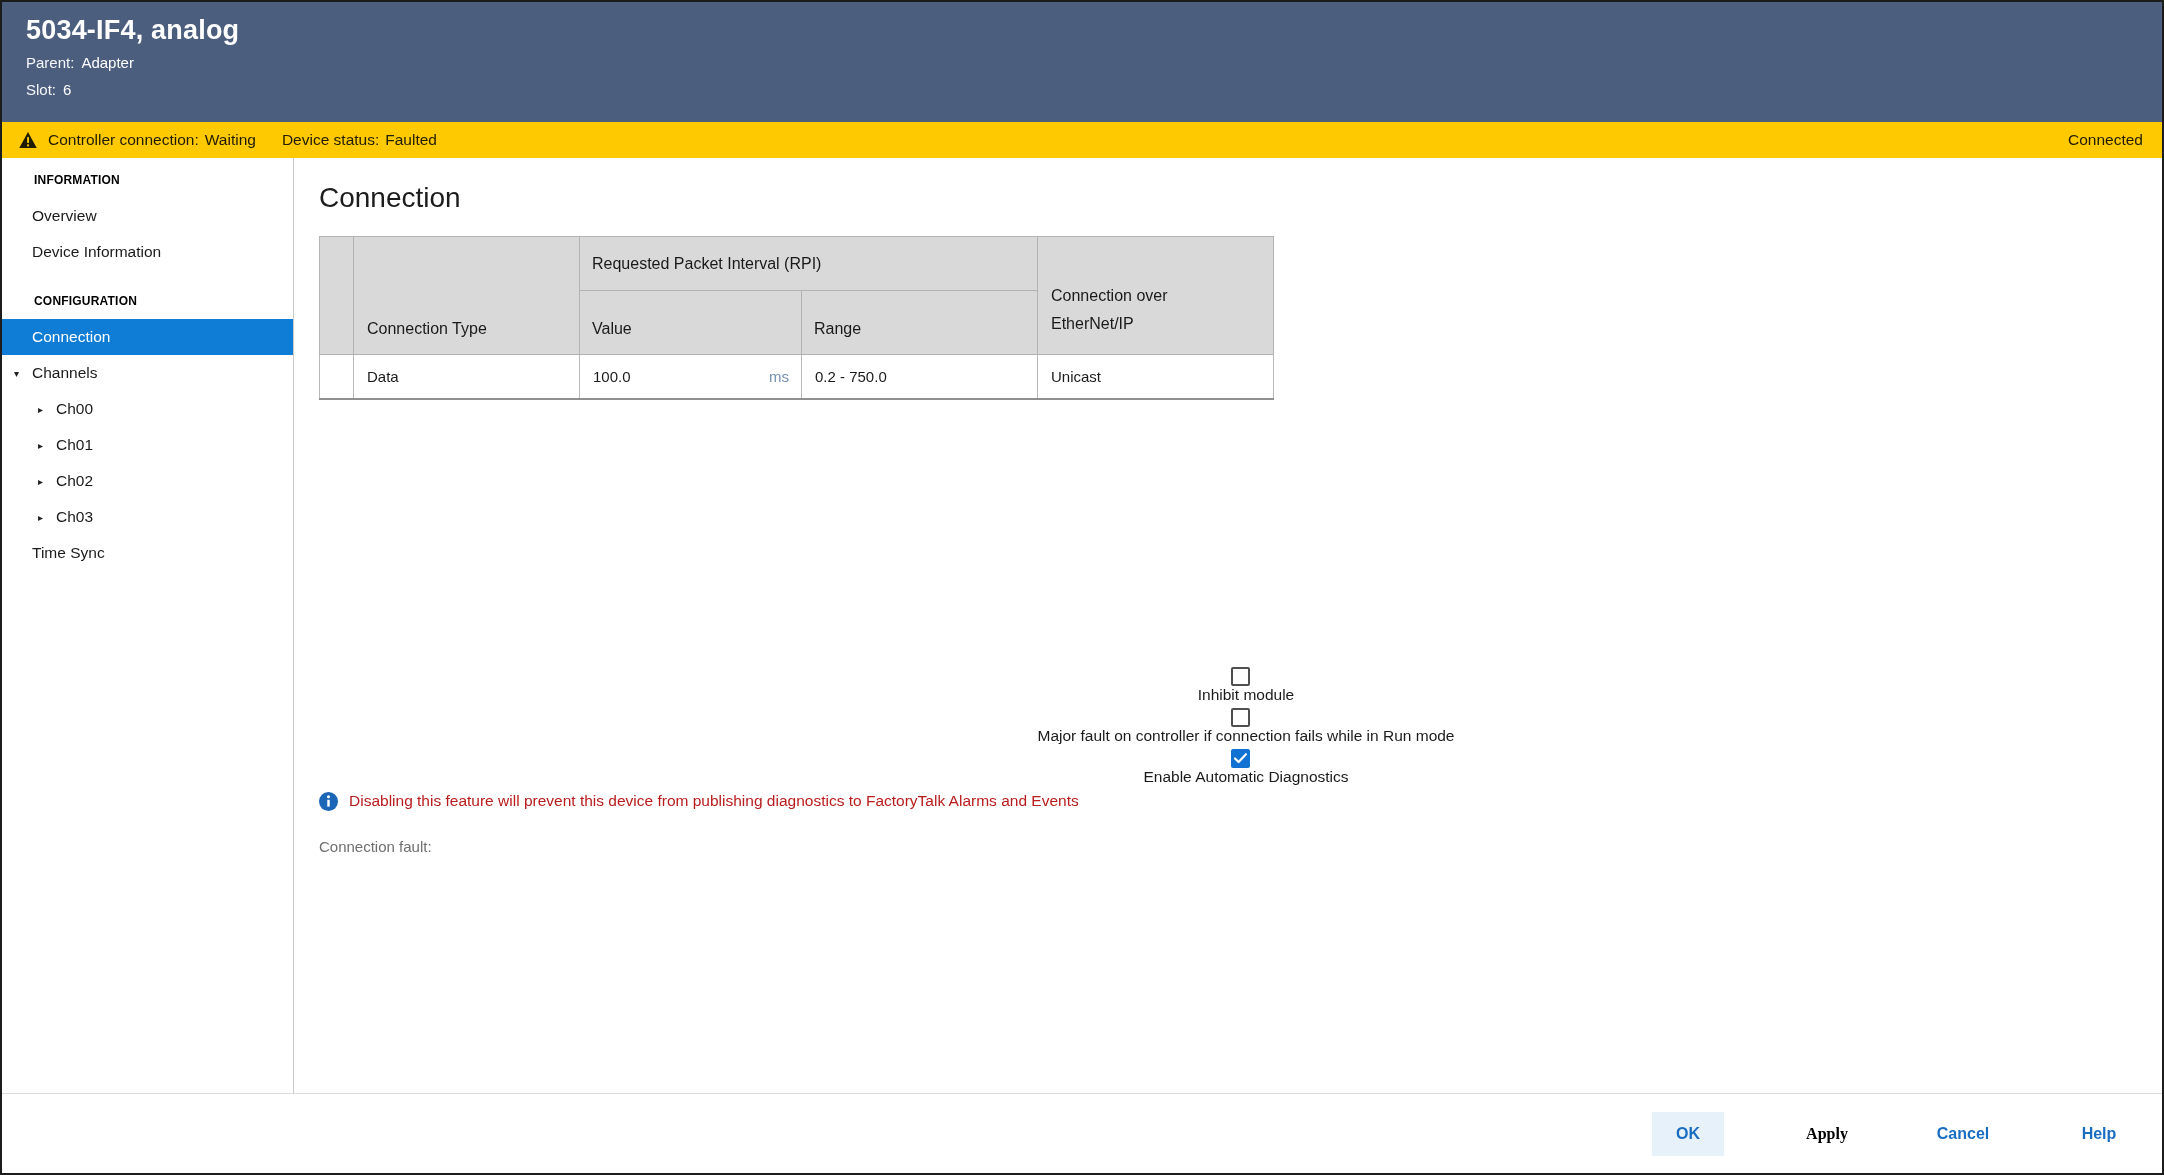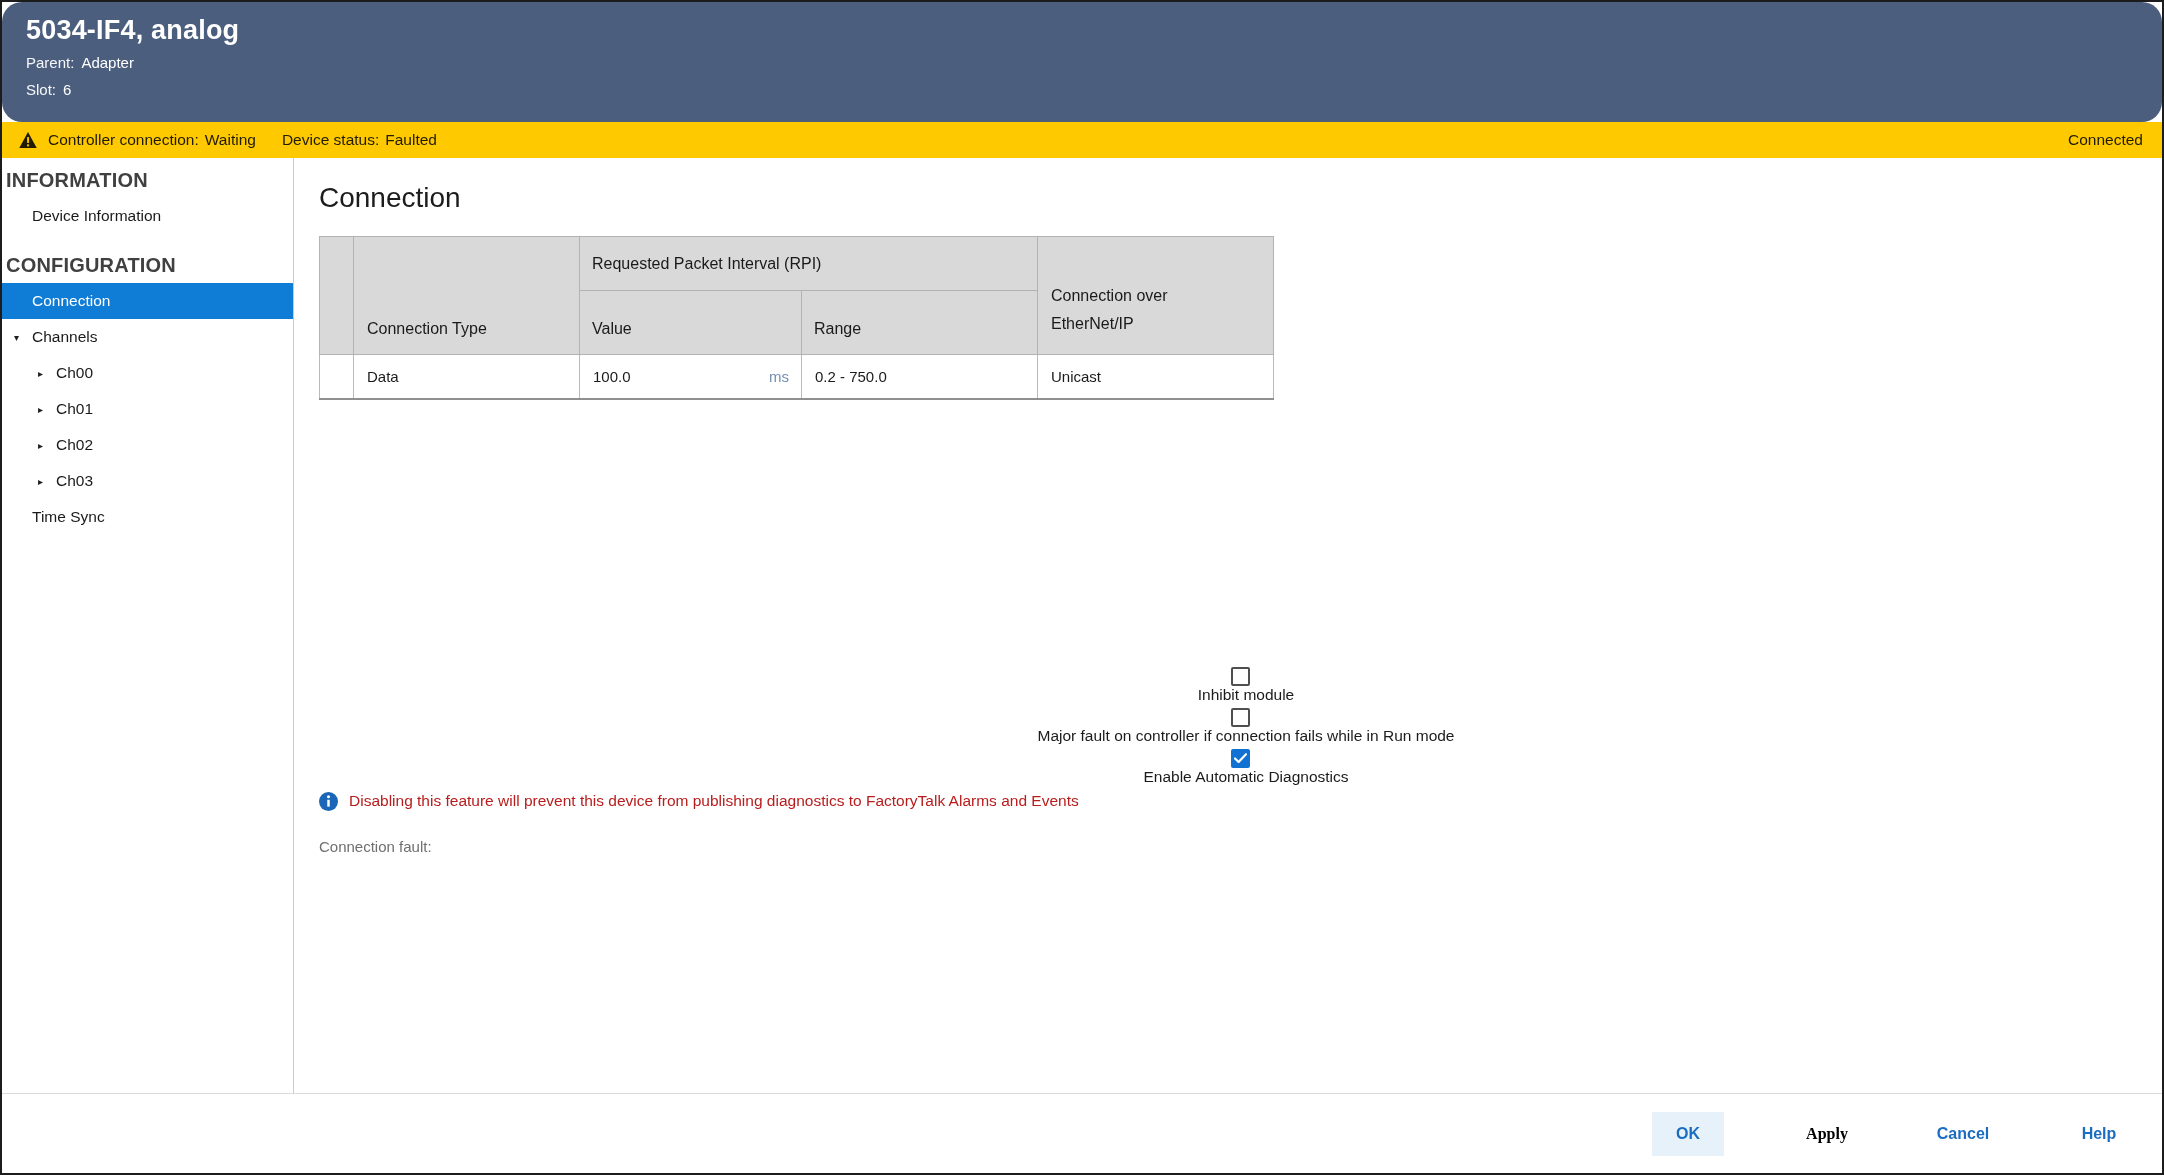--- a/index.html
+++ b/index.html
@@ -2,43 +2,43 @@
 <html><head>
 <meta charset="utf-8">
 <style>
   * { margin:0; padding:0; box-sizing:border-box; }
   html,body { width:2164px; height:1175px; overflow:hidden; background:#ffffff;
               font-family:"Liberation Sans", sans-serif; }
   .window { width:2164px; height:1175px; border:2px solid #1c1c1c;
             display:flex; flex-direction:column; background:#ffffff; }
 
   
-  .hdr { height:120px; background:#4C5E7E; color:#ffffff; padding:13px 0 0 24px; flex:0 0 auto;border-radius:20px; }
+  .hdr { height:120px; background:#4C5E7E; color:#ffffff; padding:13px 0 0 24px; flex:0 0 auto; }
   .hdr-title { font-size:27px; font-weight:700; letter-spacing:0.2px; }
   .hdr-meta  { font-size:15px; margin-top:7px; line-height:20px; }
   .hdr-meta .lbl { opacity:0.95; }
   .hdr-meta .val { margin-left:7px; }
 
   
   .alert { height:36px; background:#FFC900; display:flex; align-items:center;
            padding:0 17px; color:#211c00; font-size:15.5px; flex:0 0 auto; }
   .alert .warn-ic { width:18px; height:16px; margin-right:11px; flex:0 0 auto; }
   .alert .pair { display:flex; }
   .alert .pair + .pair { margin-left:26px; }
   .alert .pair .v { margin-left:6px; }
   .alert .spacer { flex:1; }
   .alert .connected { margin-right:2px; }
 
   
   .bodyrow { flex:1; display:flex; min-height:0; }
 
   
   .sidebar { width:292px; flex:0 0 auto; border-right:1px solid #cbcbcb; padding-top:4px; }
-  .nav-sec-title { height:36px; display:flex; align-items:center; padding-left:4px;
-                   font-size:20px; font-weight:600; color:#404040; letter-spacing:0.2px; }
+  .nav-sec-title { height:36px; display:flex; align-items:center; padding-left:32px;
+                   font-size:12px; font-weight:600; color:#000000; letter-spacing:0.2px; }
   .nav-item { height:36px; display:flex; align-items:center; font-size:15.5px;
               color:#1a1a1a; cursor:default; }
   .nav-item.lvl1 { padding-left:30px; }
   .nav-item.selected { background:#0F7CD6; color:#ffffff; }
   .nav-item .tri { font-size:10px; color:#1f1f1f; width:12px; display:inline-block; }
   .nav-item.tree  { padding-left:12px; } .nav-item.tree  .tri { margin-right:6px; }
   .nav-item.tree2 { padding-left:36px; } .nav-item.tree2 .tri { margin-right:6px; }
   .nav-gap { height:13px; }
 
   
@@ -114,20 +114,23 @@
       <span class="v">Faulted</span>
     </span>
     <span class="spacer"></span>
     <span class="connected">Connected</span>
   </div>
 
   <div class="bodyrow">
 
     <nav class="sidebar">
       <div class="nav-sec-title">INFORMATION</div>
+      <div class="nav-item lvl1">
+        <span>Overview</span>
+      </div>
       <div class="nav-item lvl1">
         <span>Device Information</span>
       </div>
 
       <div class="nav-gap"></div>
       <div class="nav-sec-title">CONFIGURATION</div>
 
       <div class="nav-item lvl1 selected">
         <span>Connection</span>
       </div>

